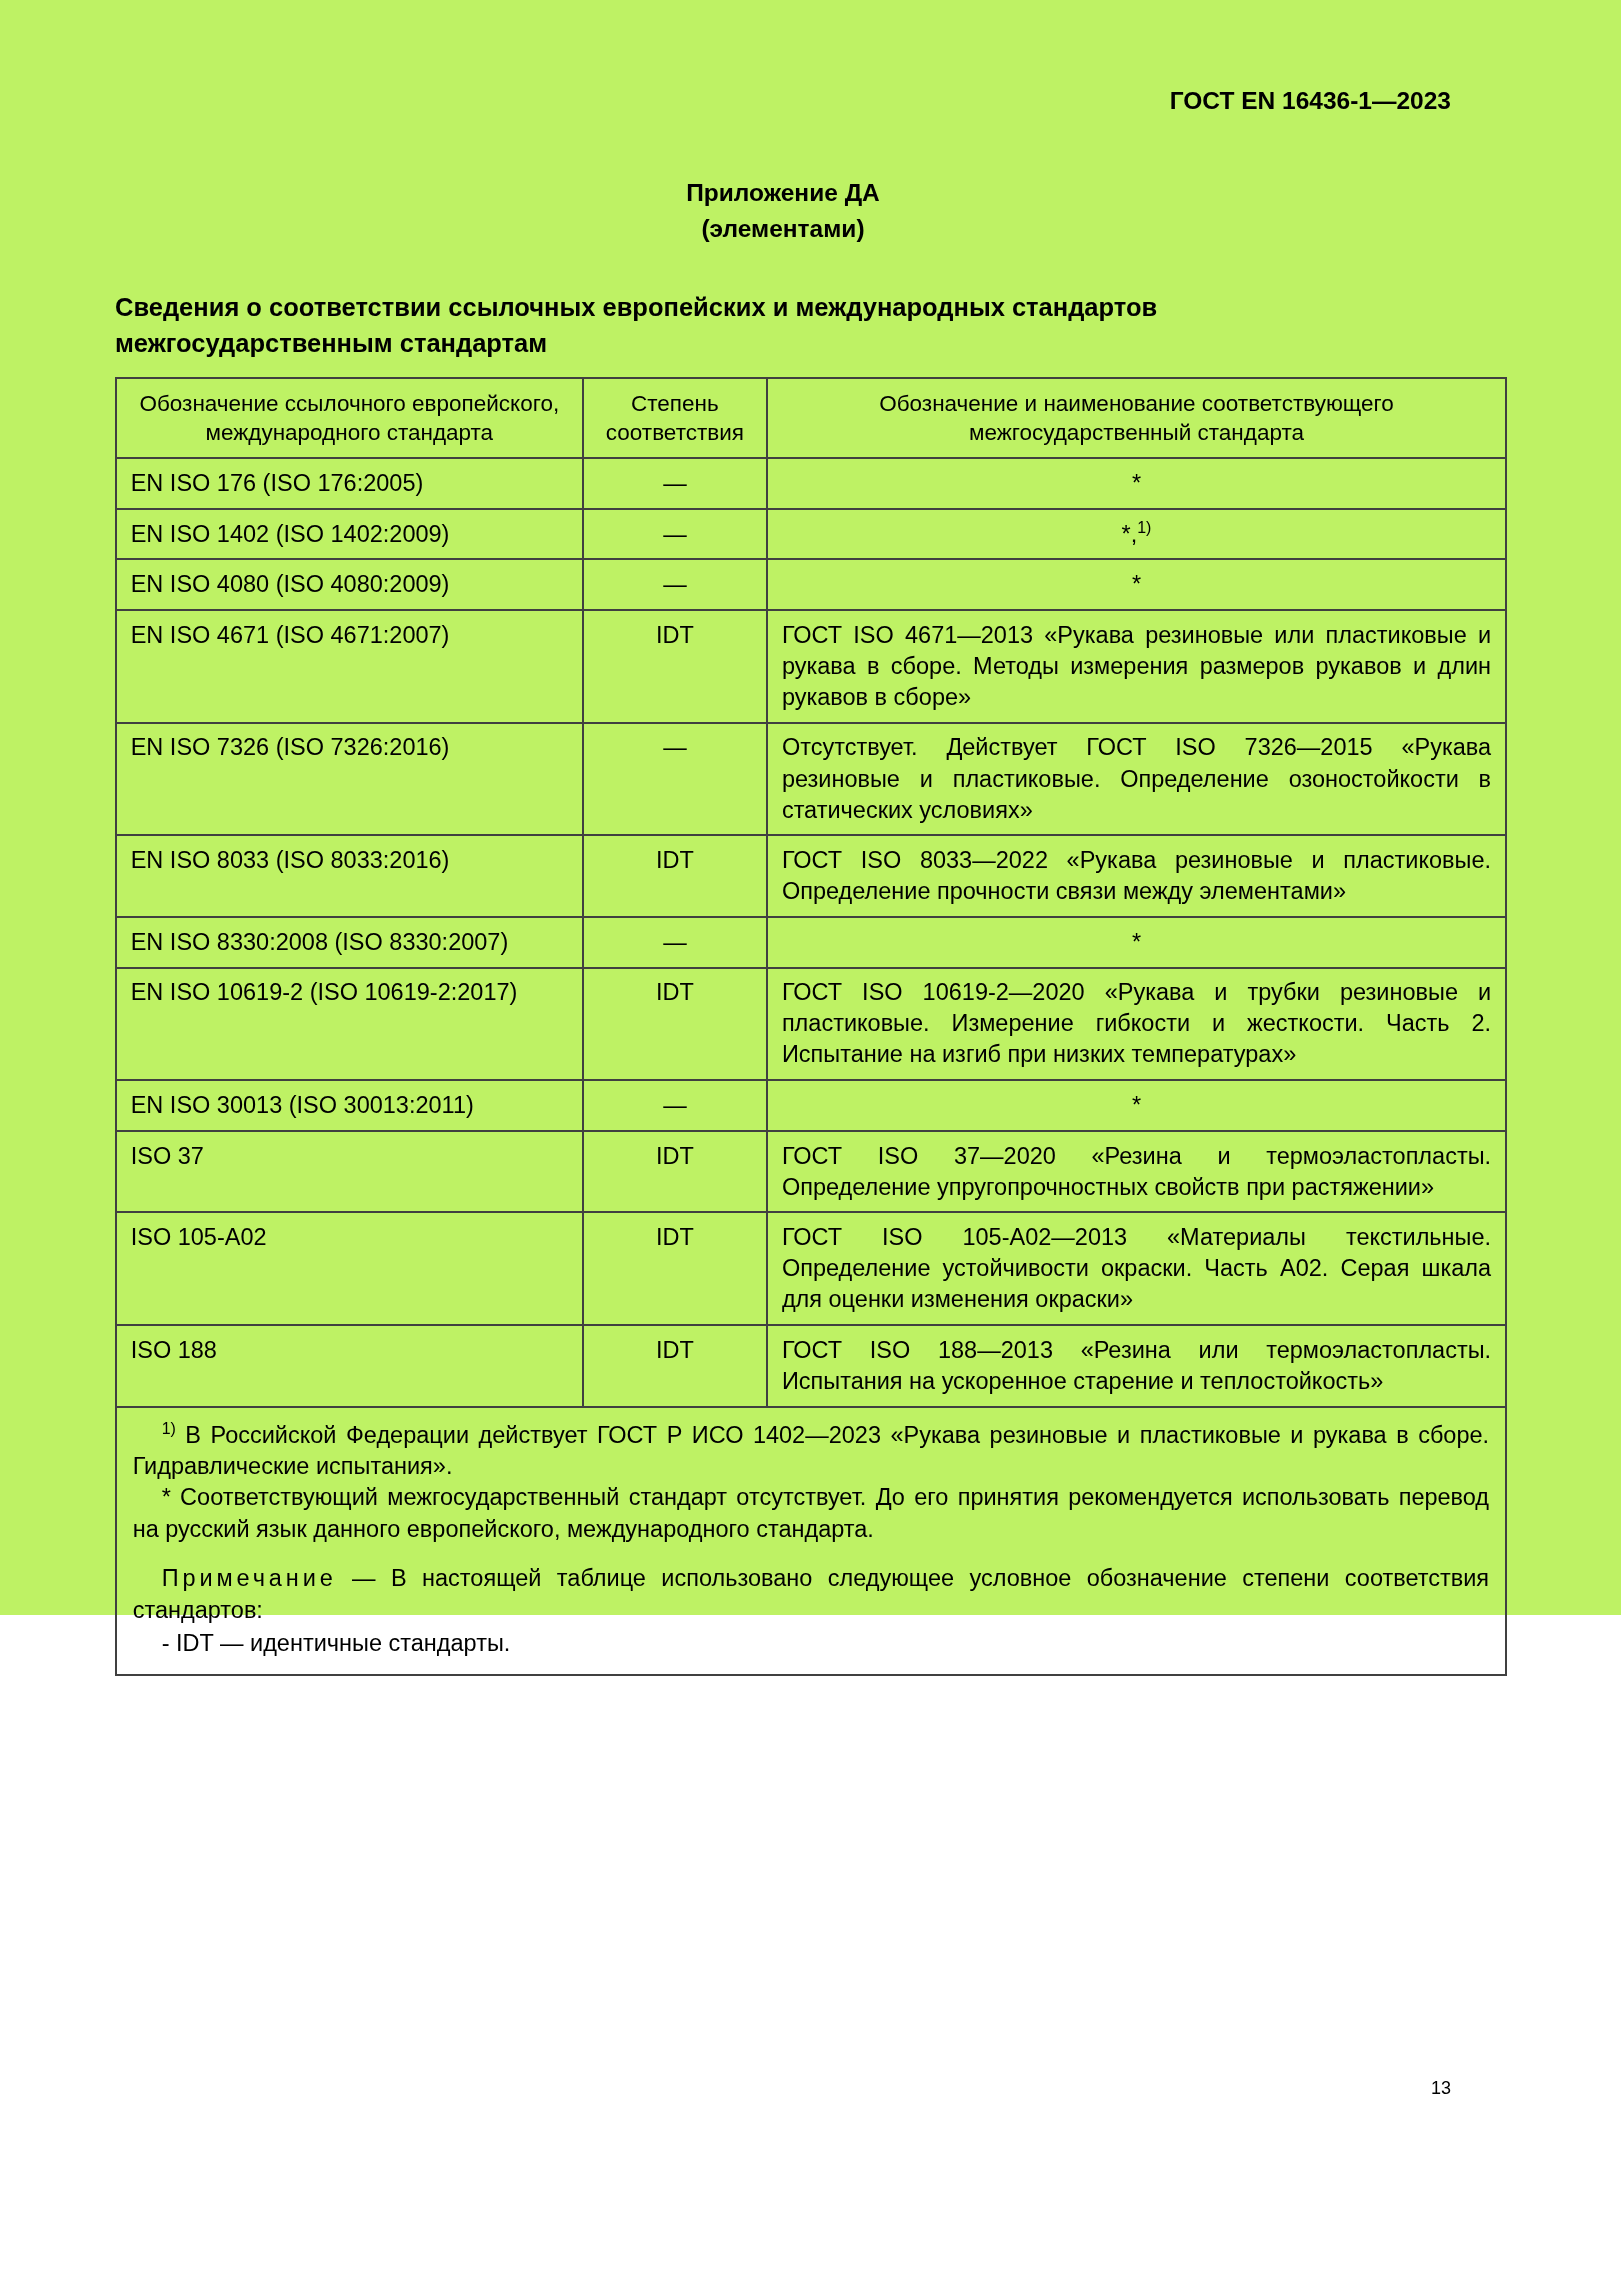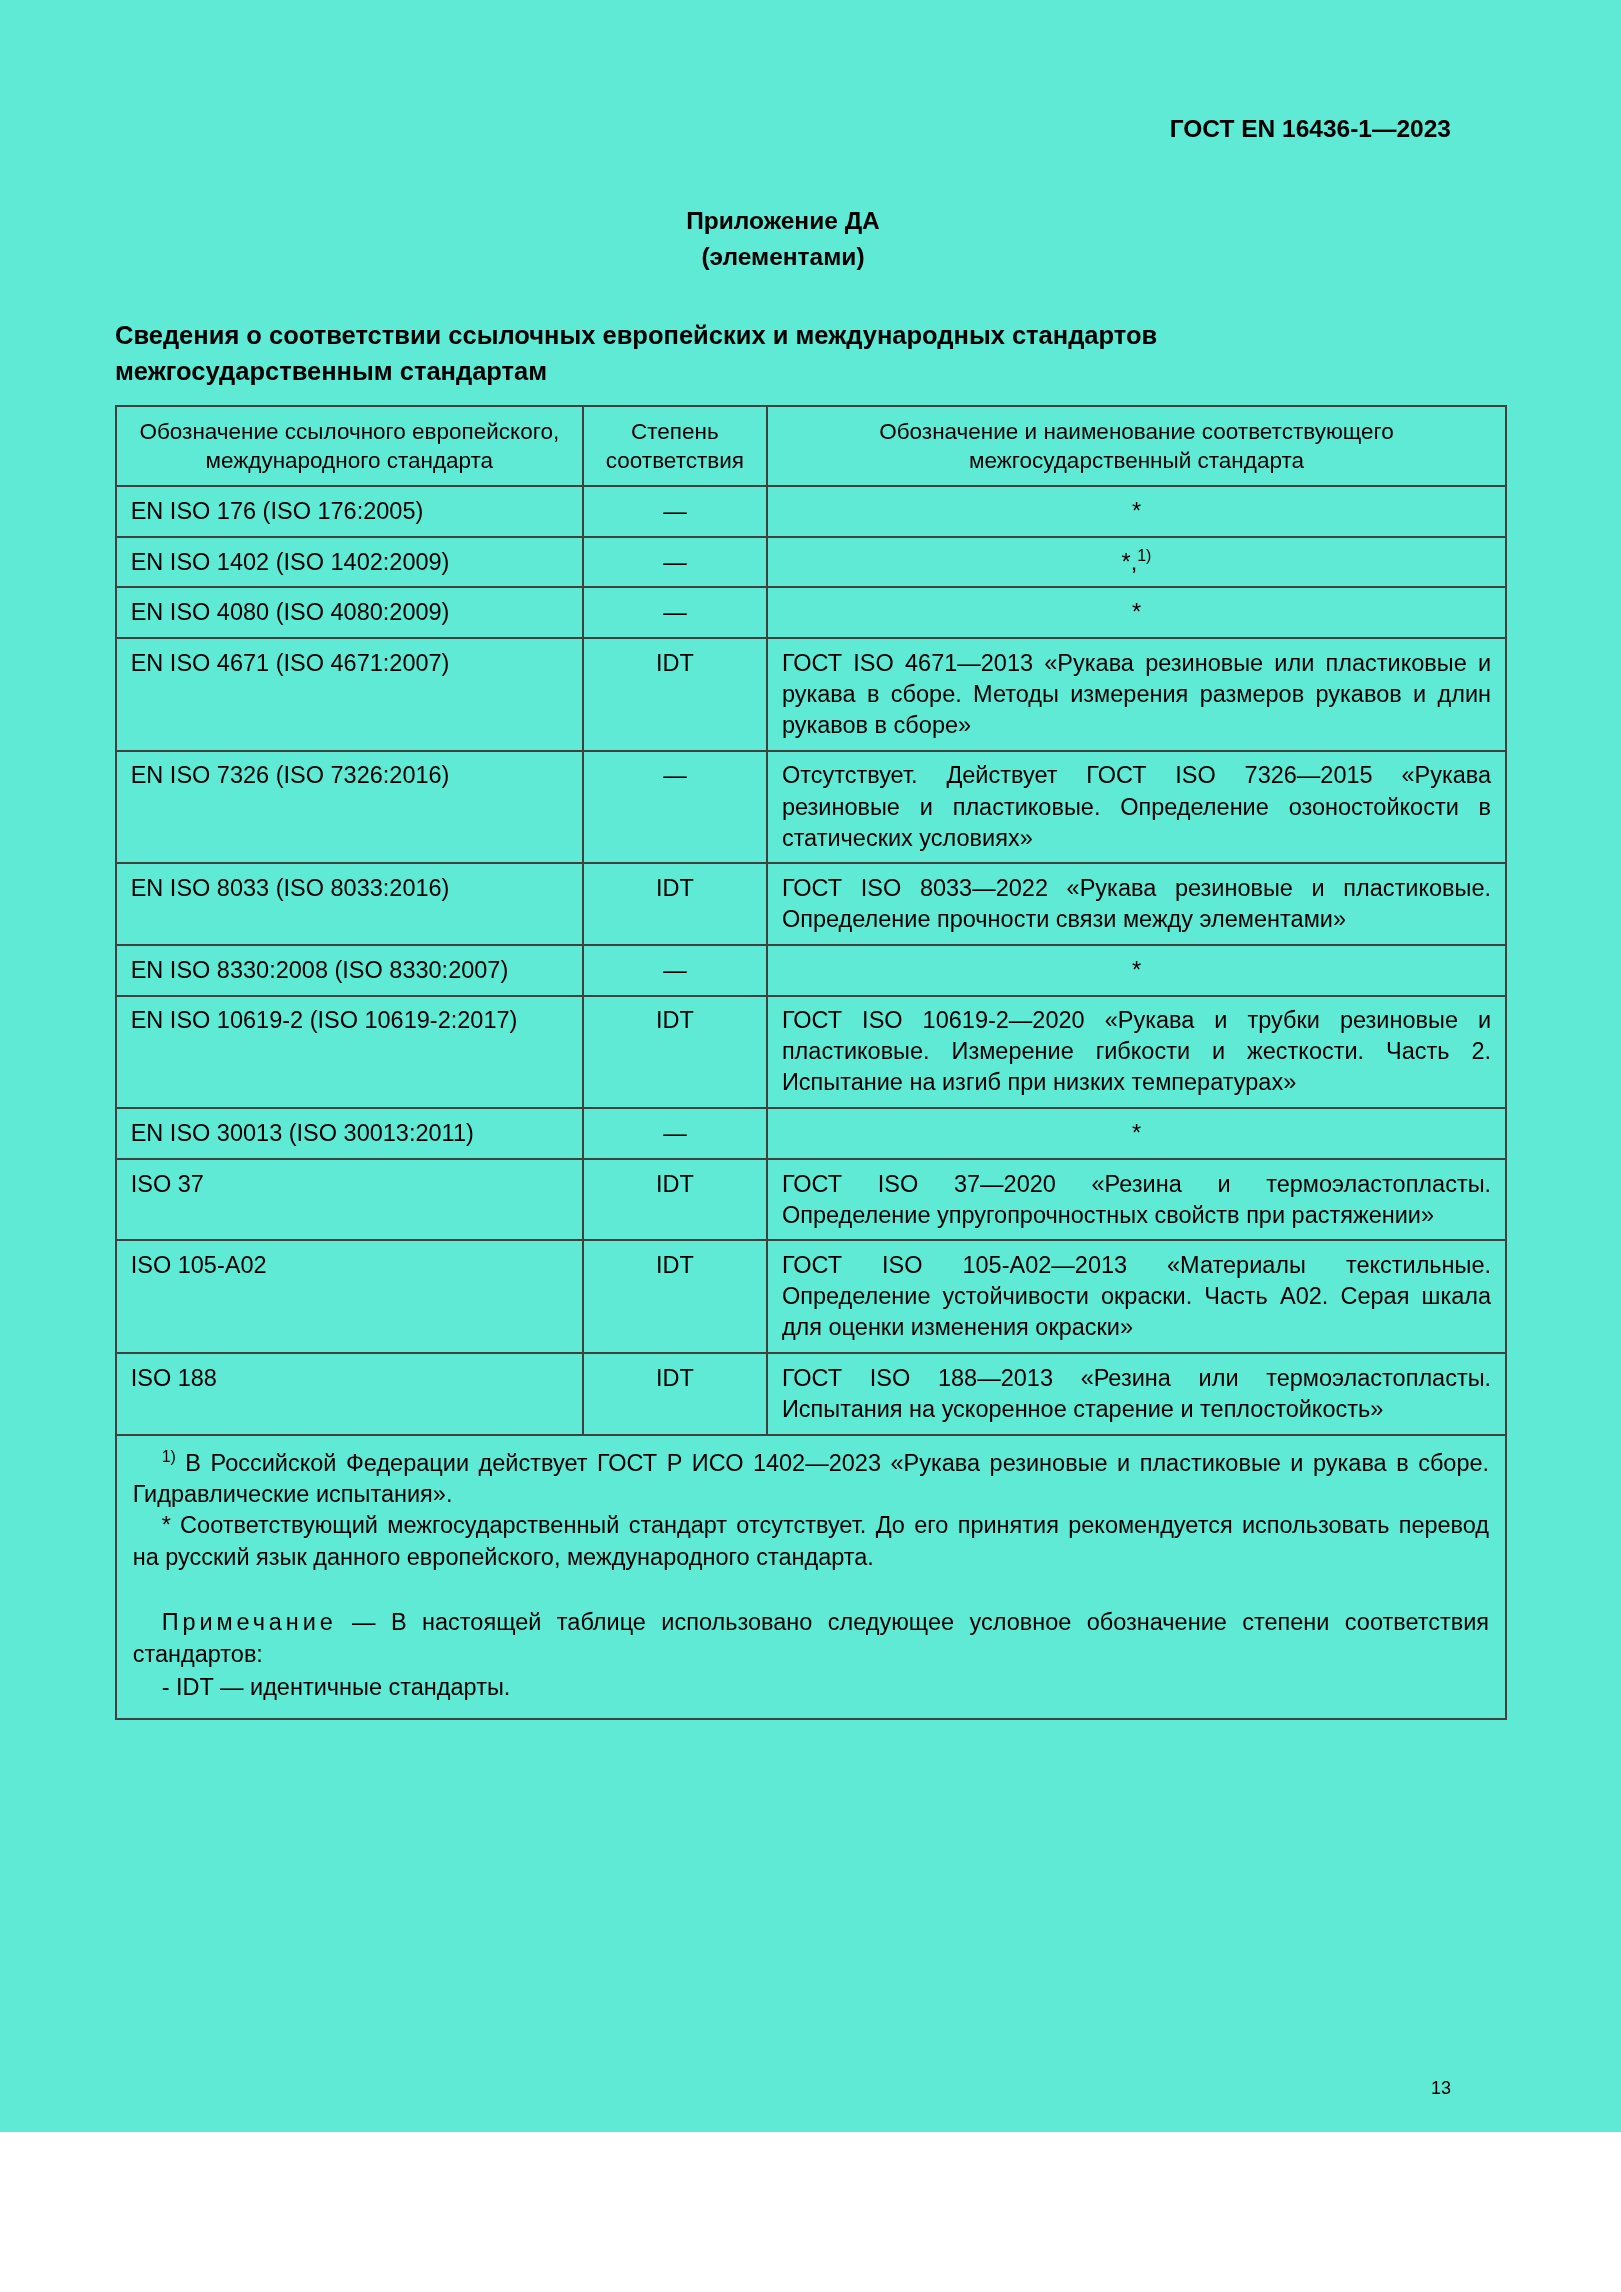--- a/index.html
+++ b/index.html
@@ -6,24 +6,24 @@
   body {
     width: 1621px;
     height: 2293px;
     background: #ffffff;
     color: #000000;
     font-family: "Liberation Sans", sans-serif;
   }
   .page {
     position: relative;
     width: 1621px;
-    height: 2132px;
+    height: 1615px;
     box-sizing: border-box;
-    padding: 114px 170px 0 115px;
-    background: #5eead4;
+    padding: 86px 170px 0 115px;
+    background: #bef264;
   }
   .doc-header {
     text-align: right;
     font-weight: bold;
     font-size: 24.5px;
     line-height: 1.2;
   }
   .annex-label {
     margin-top: 63px;
     text-align: center;
@@ -86,21 +86,21 @@
   sup { font-size: 68%; line-height: 0; }
 
   td.notes { padding: 11.8px 15.7px 13.7px 15.7px; }
   .notes p {
     margin: 0;
     font-size: 23.5px;
     line-height: 1.34;
     text-align: justify;
   }
   .notes .indent { text-indent: 29px; }
-  .notes .note { margin-top: 34px; text-indent: 29px; }
+  .notes .note { margin-top: 18px; text-indent: 29px; }
   .notes .spaced-note { letter-spacing: 3.9px; }
   .notes .item { padding-left: 29px; margin-top: 2px; text-align: left; }
 
   .page-number {
     position: absolute;
     top: 2078px;
     right: 170px;
     font-size: 18px;
   }
 </style>

